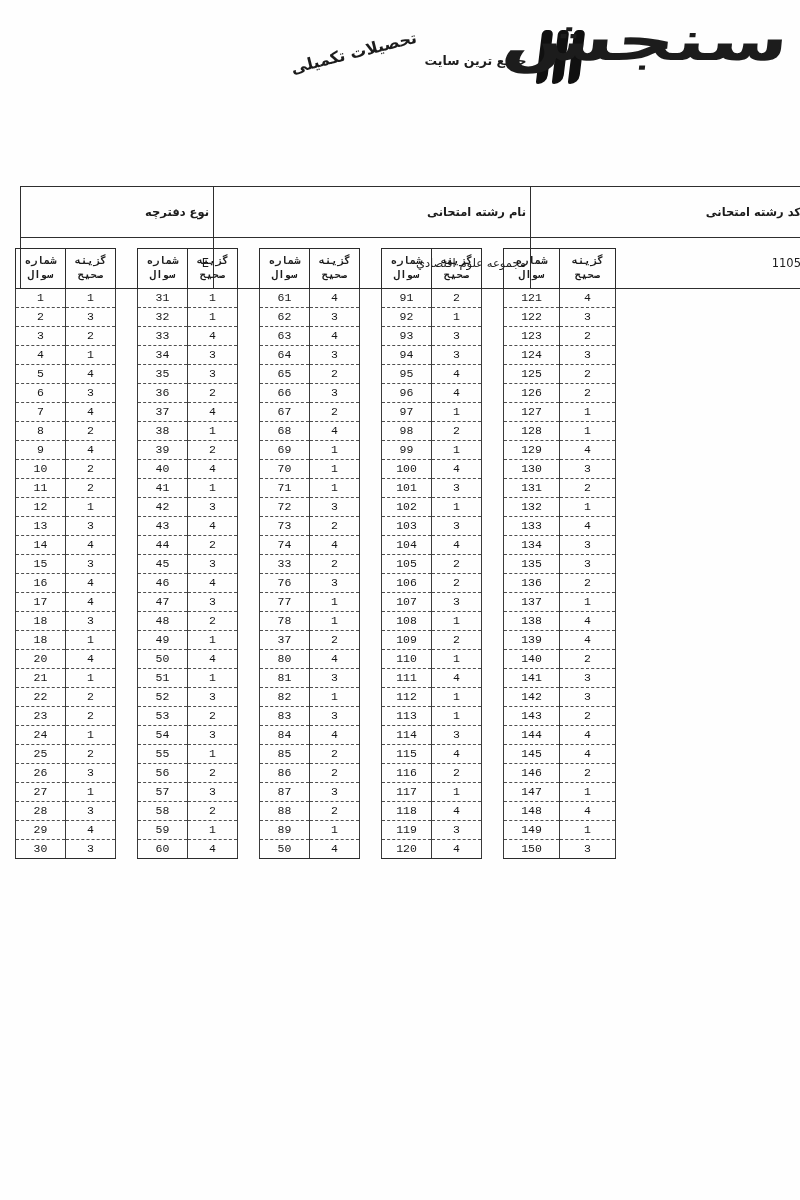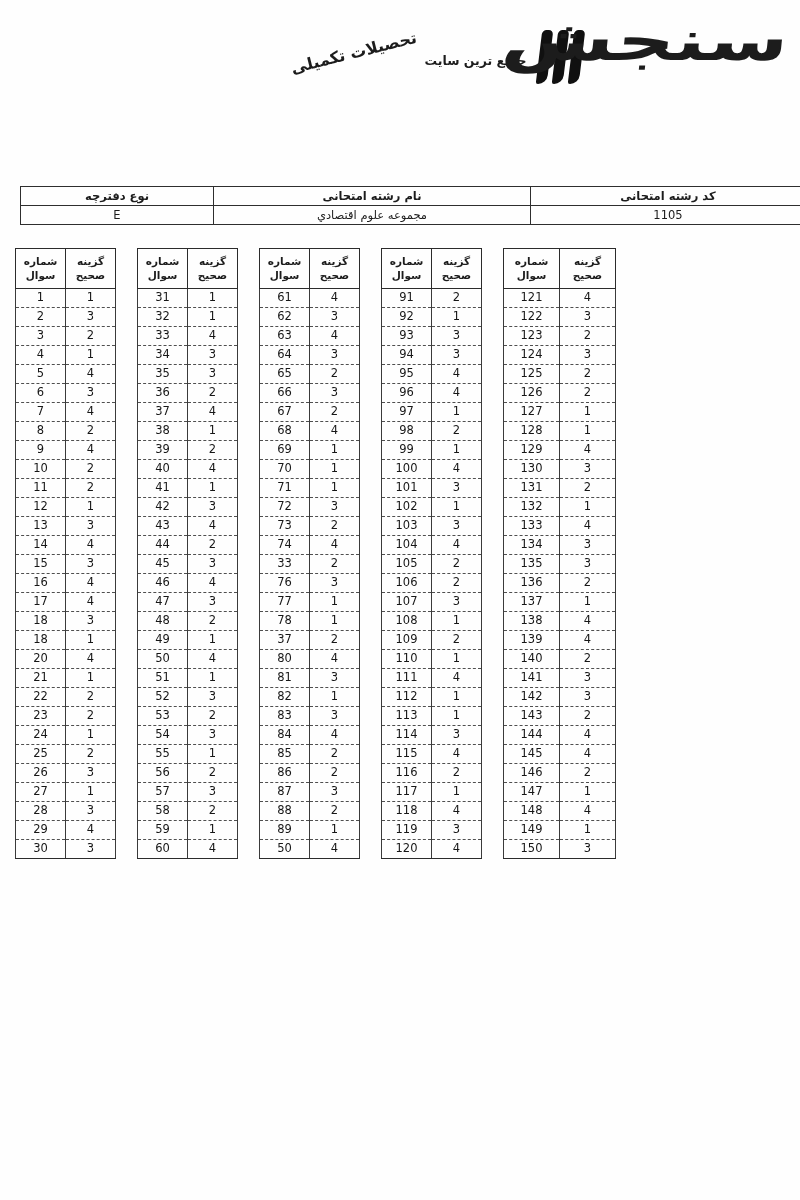--- a/index.html
+++ b/index.html
@@ -57,43 +57,44 @@
   table.info{
     position:absolute;left:20px;top:186px;
     width:762px;
     border-collapse:collapse;
     direction:rtl;
     table-layout:fixed;
   }
   table.info th, table.info td{
     border:1.4px solid #2e2e2e;
     height:18px;
-    text-align:center;
+    text-align:right;
     vertical-align:middle;
     font-size:11.5px;
-    padding:0 4px;
+    padding:16px 4px;
   }
   table.info th{font-weight:bold;border-bottom:1px solid #2e2e2e;}
   table.info td{font-weight:normal;}
   td.bold{font-weight:bold;}
   .w-code{width:266px;}
   .w-name{width:308px;}
   .w-booklet{width:184px;}
 
   
   .groups{
     position:absolute;left:15px;top:248px;
     display:flex;flex-direction:row;
   }
   table.grp{
     border-collapse:collapse;
     width:101px;
     margin-right:21px;
     table-layout:fixed;
     align-self:flex-start;
+    font-family:Liberation Mono, monospace;
   }
   table.grp:last-child{width:113px;margin-right:0;}
   table.grp th{
     border:1.5px solid #2b2b2b;
     font-size:10.5px;font-weight:bold;
     line-height:1.25;
     height:37px;
     text-align:center;vertical-align:middle;
     direction:rtl;
     padding:1px 0;

